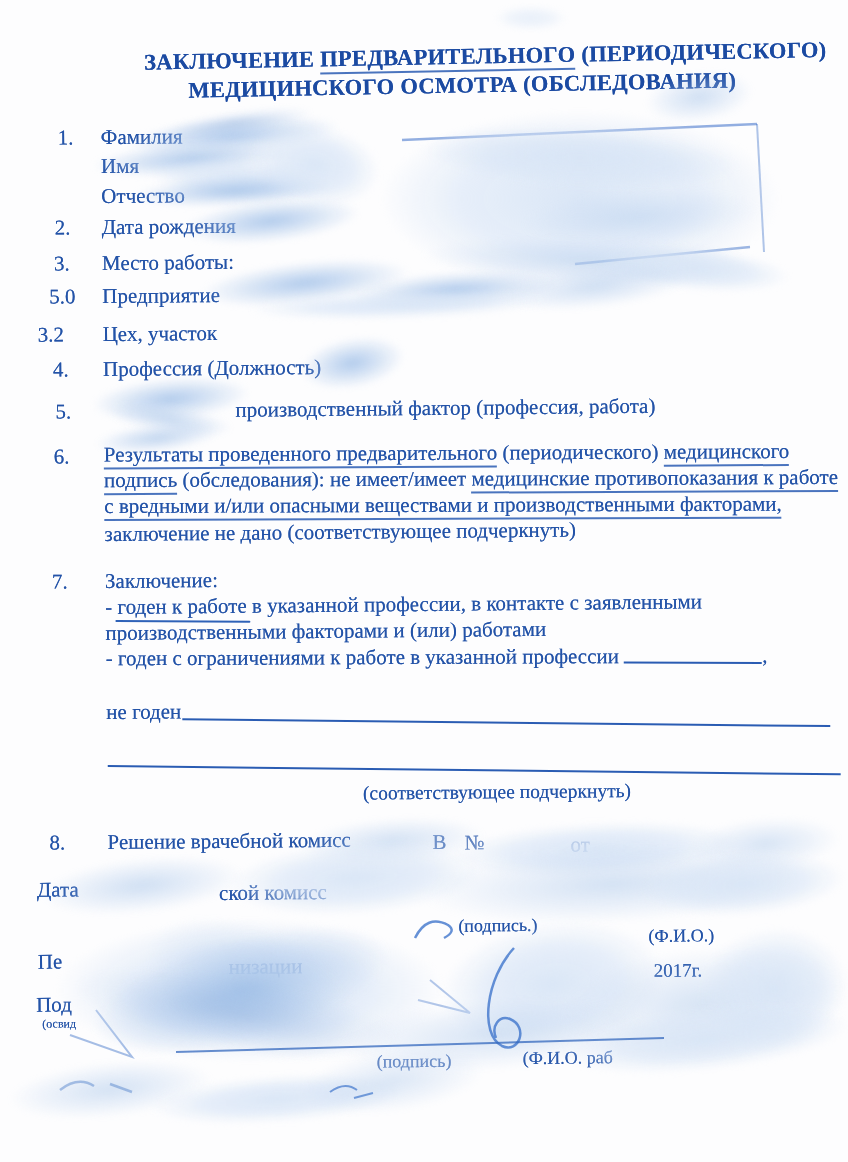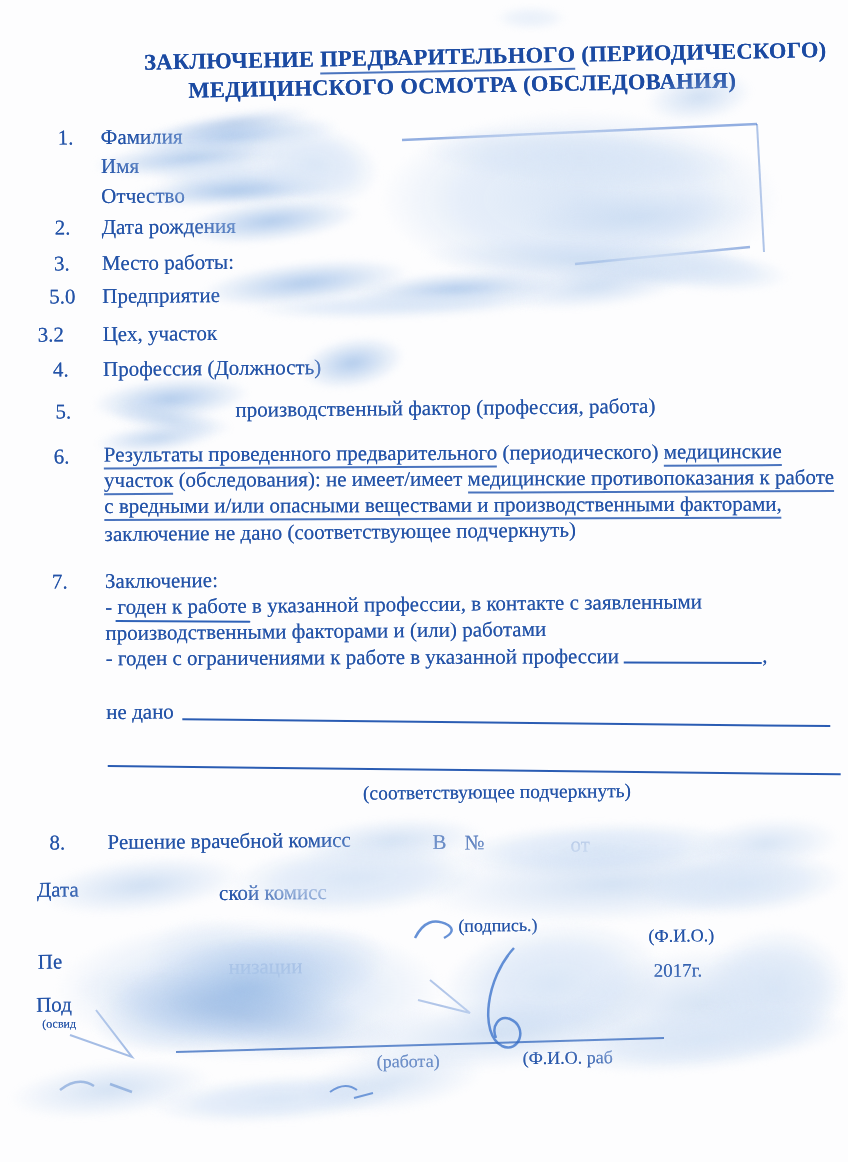--- a/index.html
+++ b/index.html
@@ -60,40 +60,40 @@
     <div class="t" style="left:105px;top:319px;">Цех, участок</div>
 
     <div class="t" style="left:55px;top:354px;">4.</div>
     <div class="t" style="left:105px;top:354px;">Профессия (Должность)</div>
 
     <div class="t" style="left:57px;top:396px;">5.</div>
     <div class="t" style="left:237px;top:396px;">производственный фактор (профессия, работа)</div>
 
     <div class="t" style="left:55px;top:441px;">6.</div>
     <div class="t" style="left:105px;top:441px;transform:rotate(0.25deg);">
-      <span class="u">Результаты проведенного предварительного</span><span> (периодического) </span><span class="u">медицинские</span>
+      <span class="u">Результаты проведенного предварительного</span><span> (периодического) </span><span class="u">медицинского</span>
     </div>
     <div class="t" style="left:105px;top:467px;transform:rotate(0.3deg);">
-      <span class="u">участок</span><span> (обследования): не имеет/имеет </span><span class="u">медицинские противопоказания к  работе</span>
+      <span class="u">подпись</span><span> (обследования): не имеет/имеет </span><span class="u">медицинские противопоказания к  работе</span>
     </div>
     <div class="t" style="left:105px;top:493px;transform:rotate(0.35deg);">
       <span class="u">с вредными и/или опасными веществами и производственными факторами,</span>
     </div>
     <div class="t" style="left:105px;top:519px;">заключение не дано (соответствующее подчеркнуть)</div>
 
     <div class="t" style="left:52px;top:566px;">7.</div>
     <div class="t" style="left:105px;top:566px;">Заключение:</div>
     <div class="t" style="left:105px;top:592px;">
       <span>- </span><span class="pen-u">годен к работе</span><span> в указанной профессии, в контакте с заявленными</span>
     </div>
     <div class="t" style="left:105px;top:618px;">производственными факторами и (или) работами</div>
     <div class="t" style="left:105px;top:645px;transform:rotate(0.3deg);">
       <span>- годен с ограничениями к работе в указанной профессии</span>&nbsp;<span class="iblank"></span><span>,</span>
     </div>
-    <div class="t" style="left:105px;top:697px;">не дано</div>
+    <div class="t" style="left:105px;top:697px;">не годен</div>
     <div class="line" style="left:181px;top:716px;width:648px;transform:rotate(1.15deg);transform-origin:left top;"></div>
     <div class="line" style="left:106px;top:762px;width:733px;transform:rotate(1.2deg);transform-origin:left top;"></div>
     <div class="t" style="left:330px;top:782px;width:330px;text-align:center;font-size:19.5px;">(соответствующее  подчеркнуть)</div>
 
     <div class="t" style="left:47px;top:827px;">8.</div>
     <div class="t" style="left:105px;top:827px;">Решение врачебной комисс</div>
     <div class="t frag" style="left:430px;top:830px;">В</div>
     <div class="t frag" style="left:462px;top:831px;">№</div>
     <div class="t frag" style="left:568px;top:834px;">от</div>
 
@@ -103,21 +103,21 @@
     <div class="t small overfrag" style="left:455px;top:916px;">(подпись.)</div>
     <div class="t small overfrag" style="left:645px;top:928px;">(Ф.И.О.)</div>
 
     <div class="t" style="left:34px;top:946px;">Пе</div>
     <div class="t" style="left:225px;top:953px;">низации</div>
     <div class="t overfrag" style="left:650px;top:962px;font-size:19px;">2017г.</div>
 
     <div class="t" style="left:32px;top:989px;">Под</div>
     <div class="t tiny" style="left:27px;top:1013px;">(освид</div>
 
-    <div class="t small frag" style="left:372px;top:1051px;">(работа)</div>
+    <div class="t small frag" style="left:372px;top:1051px;">(подпись)</div>
     <div class="t small overfrag" style="left:518px;top:1049px;">(Ф.И.О. раб</div>
   </div>
 
   <svg class="marks under" width="848" height="1162" viewBox="0 0 848 1162">
     <path d="M402 140 L757 124" stroke="rgba(58,110,200,0.55)" stroke-width="2.5" fill="none"></path>
     <path d="M757 124 L764 252" stroke="rgba(58,110,200,0.4)" stroke-width="2" fill="none"></path>
     <path d="M575 264 L750 247" stroke="rgba(58,110,200,0.5)" stroke-width="2.5" fill="none"></path>
     <path d="M70 1035 L132 1057 L96 1010" stroke="rgba(58,110,200,0.45)" stroke-width="2" fill="none"></path>
     <path d="M418 1000 L470 1013 L430 980" stroke="rgba(58,110,200,0.4)" stroke-width="2" fill="none"></path>
   </svg>

